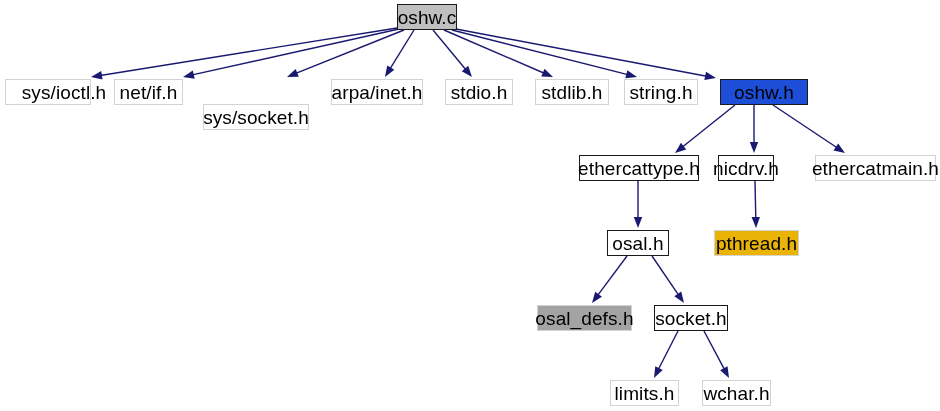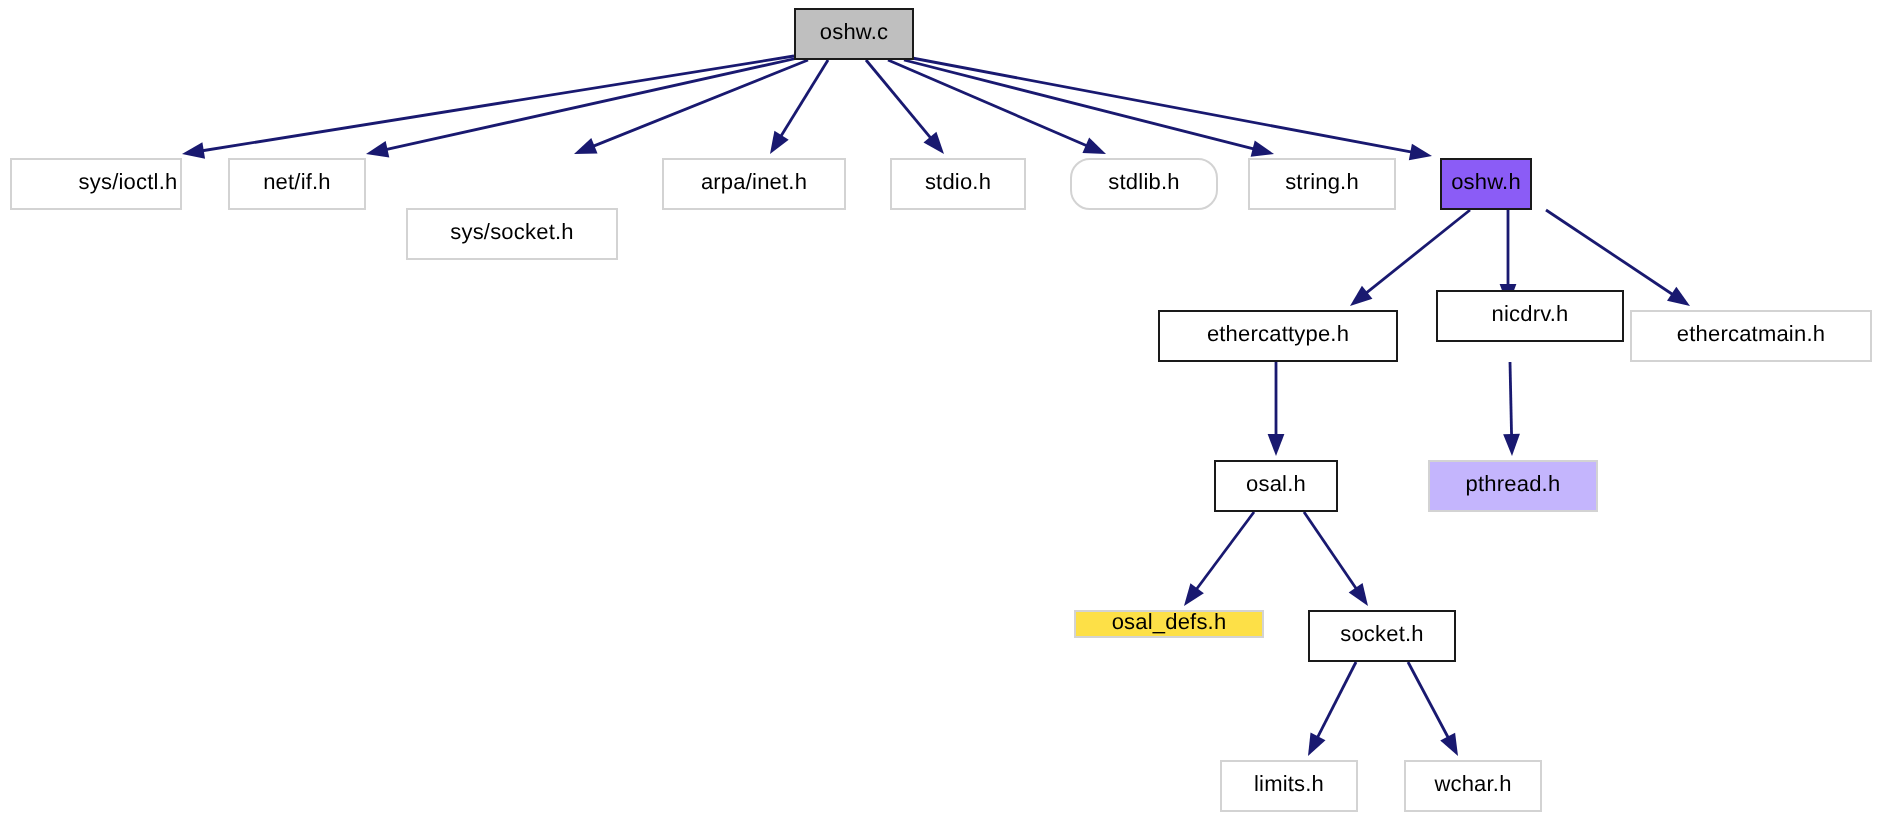--- a/index.html
+++ b/index.html
@@ -23,21 +23,21 @@
     width: 940px;
     height: 411px;
     pointer-events: none;
   }
   .node {
     position: absolute;
     box-sizing: border-box;
     display: flex;
     align-items: center;
     justify-content: center;
-    font-size: 11px;
+    font-size: 19px;
     line-height: 1;
     color: #000000;
     background: #ffffff;
     border: 1px solid #d3d3d3;
     white-space: nowrap;
     letter-spacing: 0.1px;
     z-index: 2;
   }
   .node.strong {
     border: 1.6px solid #1a1a1a;
@@ -103,45 +103,45 @@
     </div>
     <div class="node" style="left: 203px; top: 79px; width: 106px; height: 26px; border-color: rgb(211, 211, 211); background: rgb(255, 255, 255); margin-top: 25px;">
       <span class="node-label">sys/socket.h</span>
     </div>
     <div class="node" style="left: 445px; top: 79px; width: 68px; height: 26px; border-color: rgb(211, 211, 211); background: rgb(255, 255, 255);">
       <span class="node-label">stdio.h</span>
     </div>
     <div class="node" style="left: 331px; top: 79px; width: 92px; height: 26px; border-color: rgb(211, 211, 211); background: rgb(255, 255, 255);">
       <span class="node-label">arpa/inet.h</span>
     </div>
-    <div class="node" style="left: 535px; top: 79px; width: 74px; height: 26px; border-color: rgb(211, 211, 211); background: rgb(255, 255, 255); border-radius: 10px;">
+    <div class="node" style="left: 535px; top: 79px; width: 74px; height: 26px; border-color: rgb(211, 211, 211); background: rgb(255, 255, 255);">
       <span class="node-label">stdlib.h</span>
     </div>
     <div class="node" style="left: 624px; top: 79px; width: 74px; height: 26px; border-color: rgb(211, 211, 211); background: rgb(255, 255, 255);">
       <span class="node-label">string.h</span>
     </div>
-    <div class="node strong" style="left: 720px; top: 79px; width: 46px; height: 26px; border-color: rgb(26, 26, 26); background: #8b5cf6;">
+    <div class="node strong" style="left: 720px; top: 79px; width: 88px; height: 26px; border-color: rgb(26, 26, 26); background: #1d4ed8;">
       <span class="node-label">oshw.h</span>
     </div>
     <div class="node strong" style="left: 579px; top: 155px; width: 120px; height: 26px; border-color: rgb(26, 26, 26); background: rgb(255, 255, 255);">
       <span class="node-label">ethercattype.h</span>
     </div>
-    <div class="node strong" style="left: 718px; top: 145px; width: 94px; height: 26px; border-color: rgb(26, 26, 26); background: rgb(255, 255, 255);">
+    <div class="node strong" style="left: 718px; top: 155px; width: 56px; height: 26px; border-color: rgb(26, 26, 26); background: rgb(255, 255, 255);">
       <span class="node-label">nicdrv.h</span>
     </div>
     <div class="node" style="left: 815px; top: 155px; width: 121px; height: 26px; border-color: rgb(211, 211, 211); background: rgb(255, 255, 255);">
       <span class="node-label">ethercatmain.h</span>
     </div>
     <div class="node strong" style="left: 607px; top: 230px; width: 62px; height: 26px; border-color: rgb(26, 26, 26); background: rgb(255, 255, 255);">
       <span class="node-label">osal.h</span>
     </div>
-    <div class="node" style="left: 714px; top: 230px; width: 85px; height: 26px; border-color: rgb(211, 211, 211); background: #c4b5fd;">
+    <div class="node" style="left: 714px; top: 230px; width: 85px; height: 26px; border-color: rgb(211, 211, 211); background: #eab308;">
       <span class="node-label">pthread.h</span>
     </div>
-    <div class="node" style="left: 537px; top: 305px; width: 95px; height: 14px; border-color: rgb(211, 211, 211); background: #fde047;">
+    <div class="node" style="left: 537px; top: 305px; width: 95px; height: 26px; border-color: rgb(211, 211, 211); background: #a3a3a3;">
       <span class="node-label">osal_defs.h</span>
     </div>
     <div class="node strong" style="left: 654px; top: 305px; width: 74px; height: 26px; border-color: rgb(26, 26, 26); background: rgb(255, 255, 255);">
       <span class="node-label">socket.h</span>
     </div>
     <div class="node" style="left: 610px; top: 380px; width: 69px; height: 26px; border-color: rgb(211, 211, 211); background: rgb(255, 255, 255);">
       <span class="node-label">limits.h</span>
     </div>
     <div class="node" style="left: 702px; top: 380px; width: 69px; height: 26px; border-color: rgb(211, 211, 211); background: rgb(255, 255, 255);">
       <span class="node-label">wchar.h</span>

